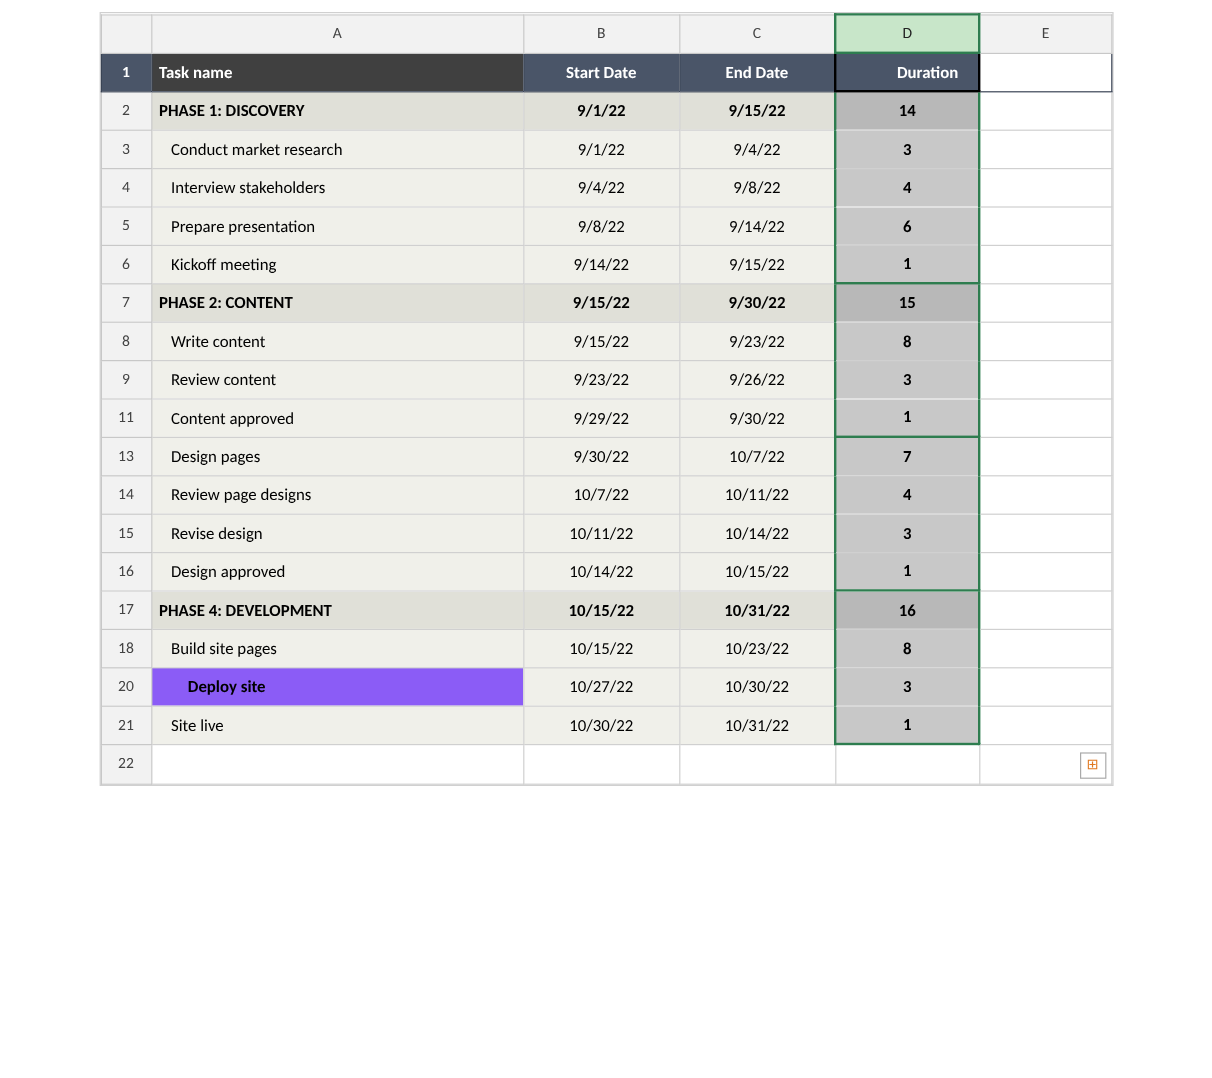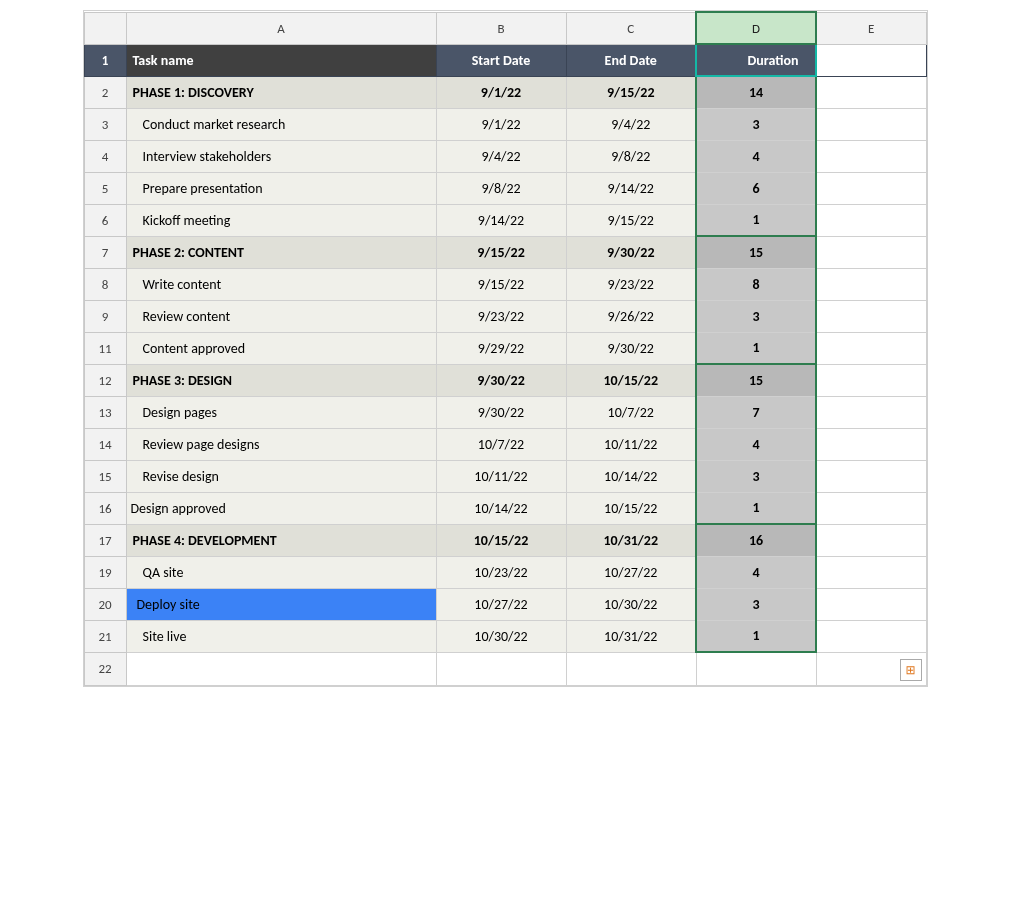--- a/index.html
+++ b/index.html
@@ -121,21 +121,21 @@
           <th>E</th>
         </tr>
       </thead>
       <tbody>
 
         <tr class="row-header">
           <td class="row-num">1</td>
           <td class="task-cell" style="background:#404040;color:#fff;font-weight:bold;">Task name</td>
           <td class="col-center date-cell" style="background:#4a5568;color:#fff;font-weight:bold;text-align:center;">Start Date</td>
           <td class="col-center date-cell" style="background:#4a5568;color:#fff;font-weight:bold;text-align:center;">End Date</td>
-          <td class="col-d-header" style="background:#4a5568;color:#fff;font-weight:bold;text-align:center;border:2px solid #14b8a6;padding-left:40px;">Duration</td>
+          <td class="col-d-header" style="background:#4a5568;color:#fff;font-weight:bold;text-align:center;border:2px solid #000000;padding-left:40px;">Duration</td>
           <td class="empty-cell"></td>
         </tr>
 
       <tr>
             <td class="row-num">2</td>
             <td style="background: rgb(224, 224, 216); font-weight: bold; padding-left: 6px;">PHASE 1: DISCOVERY</td>
             <td style="background: rgb(224, 224, 216); text-align: center; font-weight: bold;">9/1/22</td>
             <td style="background: rgb(224, 224, 216); text-align: center; font-weight: bold;">9/15/22</td>
             <td style="background: rgb(184, 184, 184); text-align: center; font-weight: bold; border-left: 2px solid rgb(46, 125, 79); border-right: 2px solid rgb(46, 125, 79); border-top: 2px solid rgb(46, 125, 79);">14</td>
             <td style="background: rgb(255, 255, 255);"></td>
@@ -198,28 +198,20 @@
           </tr>
           <tr>
             <td class="row-num">11</td>
             <td style="background: rgb(240, 240, 234); font-weight: normal; padding-left: 16px;">Content approved</td>
             <td style="background: rgb(240, 240, 234); text-align: center; font-weight: normal;">9/29/22</td>
             <td style="background: rgb(240, 240, 234); text-align: center; font-weight: normal;">9/30/22</td>
             <td style="background: rgb(200, 200, 200); text-align: center; font-weight: bold; border-left: 2px solid rgb(46, 125, 79); border-right: 2px solid rgb(46, 125, 79); border-bottom: 2px solid rgb(46, 125, 79);">1</td>
             <td style="background: rgb(255, 255, 255);"></td>
           </tr>
           <tr>
-            <td class="row-num">12</td>
-            <td style="background: rgb(224, 224, 216); font-weight: bold; padding-left: 6px;">PHASE 3: DESIGN</td>
-            <td style="background: rgb(224, 224, 216); text-align: center; font-weight: bold;">9/30/22</td>
-            <td style="background: rgb(224, 224, 216); text-align: center; font-weight: bold;">10/15/22</td>
-            <td style="background: rgb(184, 184, 184); text-align: center; font-weight: bold; border-left: 2px solid rgb(46, 125, 79); border-right: 2px solid rgb(46, 125, 79); border-top: 2px solid rgb(46, 125, 79);">15</td>
-            <td style="background: rgb(255, 255, 255);"></td>
-          </tr>
-          <tr>
             <td class="row-num">13</td>
             <td style="background: rgb(240, 240, 234); font-weight: normal; padding-left: 16px;">Design pages</td>
             <td style="background: rgb(240, 240, 234); text-align: center; font-weight: normal;">9/30/22</td>
             <td style="background: rgb(240, 240, 234); text-align: center; font-weight: normal;">10/7/22</td>
             <td style="background: rgb(200, 200, 200); text-align: center; font-weight: bold; border-left: 2px solid rgb(46, 125, 79); border-right: 2px solid rgb(46, 125, 79);">7</td>
             <td style="background: rgb(255, 255, 255);"></td>
           </tr>
           <tr>
             <td class="row-num">14</td>
             <td style="background: rgb(240, 240, 234); font-weight: normal; padding-left: 16px;">Review page designs</td>
@@ -231,45 +223,45 @@
           <tr>
             <td class="row-num">15</td>
             <td style="background: rgb(240, 240, 234); font-weight: normal; padding-left: 16px;">Revise design</td>
             <td style="background: rgb(240, 240, 234); text-align: center; font-weight: normal;">10/11/22</td>
             <td style="background: rgb(240, 240, 234); text-align: center; font-weight: normal;">10/14/22</td>
             <td style="background: rgb(200, 200, 200); text-align: center; font-weight: bold; border-left: 2px solid rgb(46, 125, 79); border-right: 2px solid rgb(46, 125, 79);">3</td>
             <td style="background: rgb(255, 255, 255);"></td>
           </tr>
           <tr>
             <td class="row-num">16</td>
-            <td style="background: rgb(240, 240, 234); font-weight: normal; padding-left: 4px;">Design approved</td>
+            <td style="background: rgb(240, 240, 234); font-weight: normal; padding-left: 16px;">Design approved</td>
             <td style="background: rgb(240, 240, 234); text-align: center; font-weight: normal;">10/14/22</td>
             <td style="background: rgb(240, 240, 234); text-align: center; font-weight: normal;">10/15/22</td>
             <td style="background: rgb(200, 200, 200); text-align: center; font-weight: bold; border-left: 2px solid rgb(46, 125, 79); border-right: 2px solid rgb(46, 125, 79); border-bottom: 2px solid rgb(46, 125, 79);">1</td>
             <td style="background: rgb(255, 255, 255);"></td>
           </tr>
           <tr>
             <td class="row-num">17</td>
             <td style="background: rgb(224, 224, 216); font-weight: bold; padding-left: 6px;">PHASE 4: DEVELOPMENT</td>
             <td style="background: rgb(224, 224, 216); text-align: center; font-weight: bold;">10/15/22</td>
             <td style="background: rgb(224, 224, 216); text-align: center; font-weight: bold;">10/31/22</td>
             <td style="background: rgb(184, 184, 184); text-align: center; font-weight: bold; border-left: 2px solid rgb(46, 125, 79); border-right: 2px solid rgb(46, 125, 79); border-top: 2px solid rgb(46, 125, 79);">16</td>
             <td style="background: rgb(255, 255, 255);"></td>
           </tr>
           <tr>
-            <td class="row-num">19</td>
-            <td style="background: rgb(240, 240, 234); font-weight: normal; padding-left: 16px;">QA site</td>
+            <td class="row-num">18</td>
+            <td style="background: rgb(240, 240, 234); font-weight: normal; padding-left: 16px;">Build site pages</td>
+            <td style="background: rgb(240, 240, 234); text-align: center; font-weight: normal;">10/15/22</td>
             <td style="background: rgb(240, 240, 234); text-align: center; font-weight: normal;">10/23/22</td>
-            <td style="background: rgb(240, 240, 234); text-align: center; font-weight: normal;">10/27/22</td>
-            <td style="background: rgb(200, 200, 200); text-align: center; font-weight: bold; border-left: 2px solid rgb(46, 125, 79); border-right: 2px solid rgb(46, 125, 79);">4</td>
+            <td style="background: rgb(200, 200, 200); text-align: center; font-weight: bold; border-left: 2px solid rgb(46, 125, 79); border-right: 2px solid rgb(46, 125, 79);">8</td>
             <td style="background: rgb(255, 255, 255);"></td>
           </tr>
           <tr>
             <td class="row-num">20</td>
-            <td style="background: #3b82f6; font-weight: normal; padding-left: 10px;">Deploy site</td>
+            <td style="background: #8b5cf6; font-weight: bold; padding-left: 30px;">Deploy site</td>
             <td style="background: rgb(240, 240, 234); text-align: center; font-weight: normal;">10/27/22</td>
             <td style="background: rgb(240, 240, 234); text-align: center; font-weight: normal;">10/30/22</td>
             <td style="background: rgb(200, 200, 200); text-align: center; font-weight: bold; border-left: 2px solid rgb(46, 125, 79); border-right: 2px solid rgb(46, 125, 79);">3</td>
             <td style="background: rgb(255, 255, 255);"></td>
           </tr>
           <tr>
             <td class="row-num">21</td>
             <td style="background: rgb(240, 240, 234); font-weight: normal; padding-left: 16px;">Site live</td>
             <td style="background: rgb(240, 240, 234); text-align: center; font-weight: normal;">10/30/22</td>
             <td style="background: rgb(240, 240, 234); text-align: center; font-weight: normal;">10/31/22</td>

